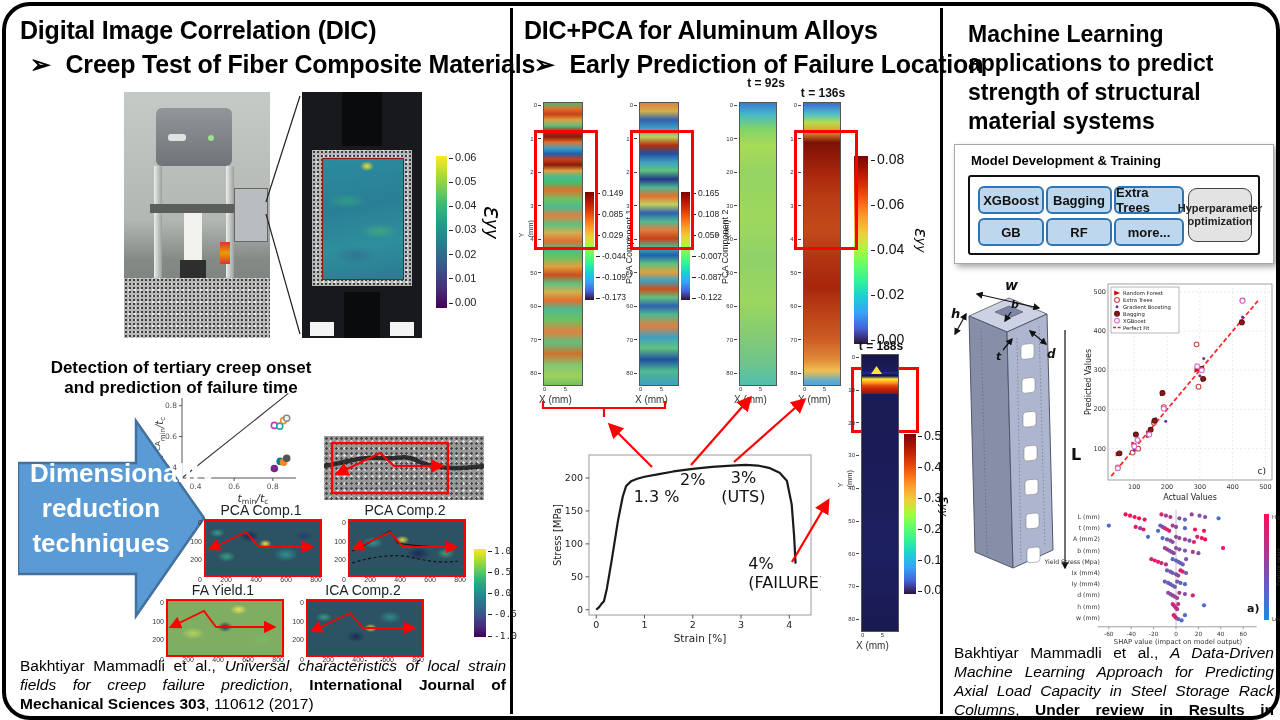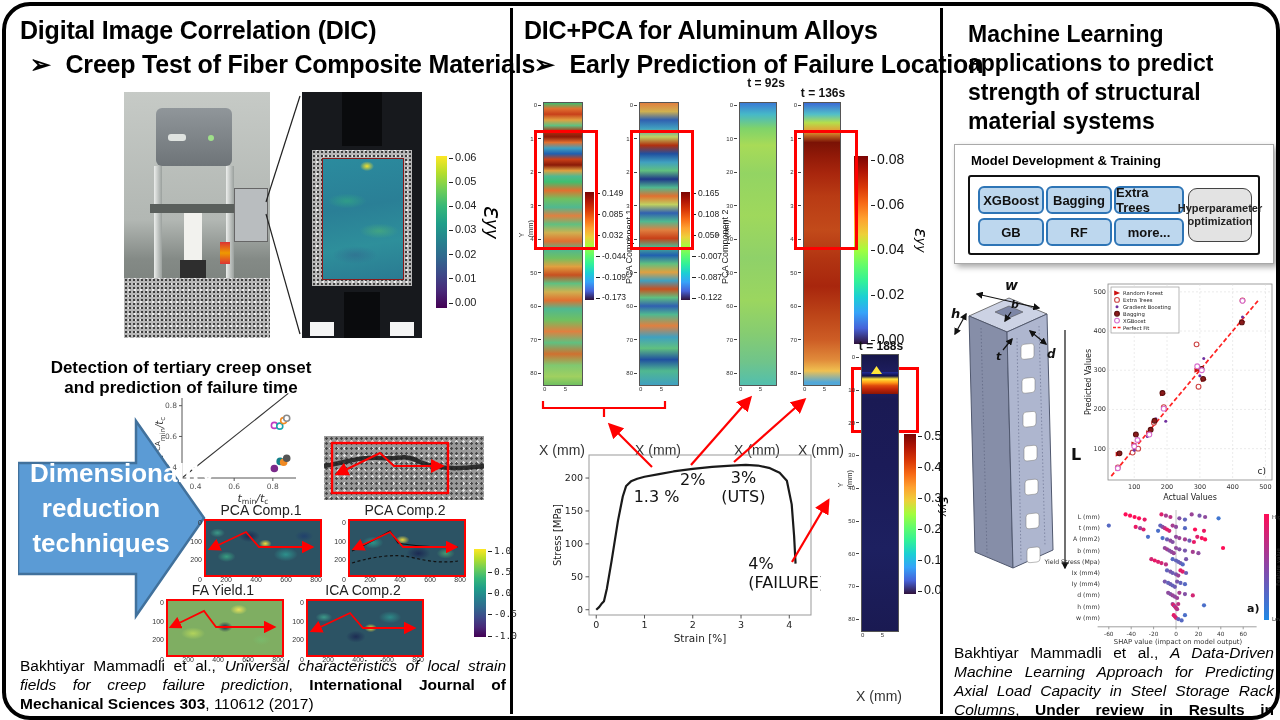--- a/index.html
+++ b/index.html
@@ -92,21 +92,21 @@
     #1d2060 70%,#1a1a52 100%);}
   .crackband{position:absolute;top:17px;left:0;right:0;height:22px;background:
     linear-gradient(180deg,#23309a 0%,#101048 18%,#ffe53a 32%,#ff9a18 48%,#e04a0c 62%,#c22508 78%,#8a1505 100%);}
   .spike{position:absolute;top:-6px;left:9px;width:11px;height:8px;background:#ffe53a;
     clip-path:polygon(50% 0,100% 100%,0 100%);}
   .redbox{position:absolute;border:3px solid #f00;}
   .striptitle{font-size:12px;font-weight:bold;text-align:center;color:#111;}
   .minicbt{font-size:8.5px;color:#222;}
   .rotcomplabel{font-size:9px;color:#222;}
   .stk .tick{font-size:6px;color:#333;}
-  .xmm{font-size:14px;color:#333;text-align:right;margin-top:48px;}
+  .xmm{font-size:10px;color:#333;text-align:left;}
   .ymm{font-size:7.5px;color:#333;}
   
   .rtitle{font-size:23px;font-weight:bold;line-height:1.26;}
   .modelbox{border:1px solid #a9a9a9;background:#fff;box-shadow:3px 3px 6px rgba(0,0,0,.35);}
   .modelinner{border:2px solid #111;border-radius:3px;}
   .mlbtn{background:#bdd7ee;border:2px solid #2e75b6;border-radius:6px;font-size:13px;font-weight:bold;
     display:flex;align-items:center;justify-content:center;color:#111;}
   .hyper{background:#e3e3e3;border:1.6px solid #444;border-radius:9px;font-size:11px;font-weight:bold;
     display:flex;align-items:center;justify-content:center;text-align:center;line-height:1.15;color:#222;}
   svg text{font-family:"DejaVu Sans",sans-serif;}
@@ -327,21 +327,21 @@
     <div class="abs ticks-h stk" style="left:0;top:284px;width:24px;">
           <span class="tick">0</span>
           <span class="tick">5</span>
         </div>
     <div class="abs xmm" style="left:-4px;top:292px;width:46px;">X (mm)</div>
   </div>
   <div class="abs cb cb-jet" style="left:579px;top:186px;width:9px;height:108px;"></div>
   <div class="abs ticks-v cbticks minicbt" style="left:590px;top:183px;height:113px;">
         <span class="tick">0.149</span>
         <span class="tick">0.085</span>
-        <span class="tick">0.032</span>
+        <span class="tick">0.029</span>
         <span class="tick">-0.044</span>
         <span class="tick">-0.109</span>
         <span class="tick">-0.173</span>
       </div>
   <div class="abs rotcomplabel vlabel" style="left:618px;top:186px;height:110px;text-align:center;">PCA Component 1</div>
 
   <div class="abs" style="left:633px;top:96px;">
     <div class="abs ticks-v right-align ytk stk" style="left:-14px;top:0;width:12px;height:274px;">
           <span class="tick">0</span>
           <span class="tick">10</span>

